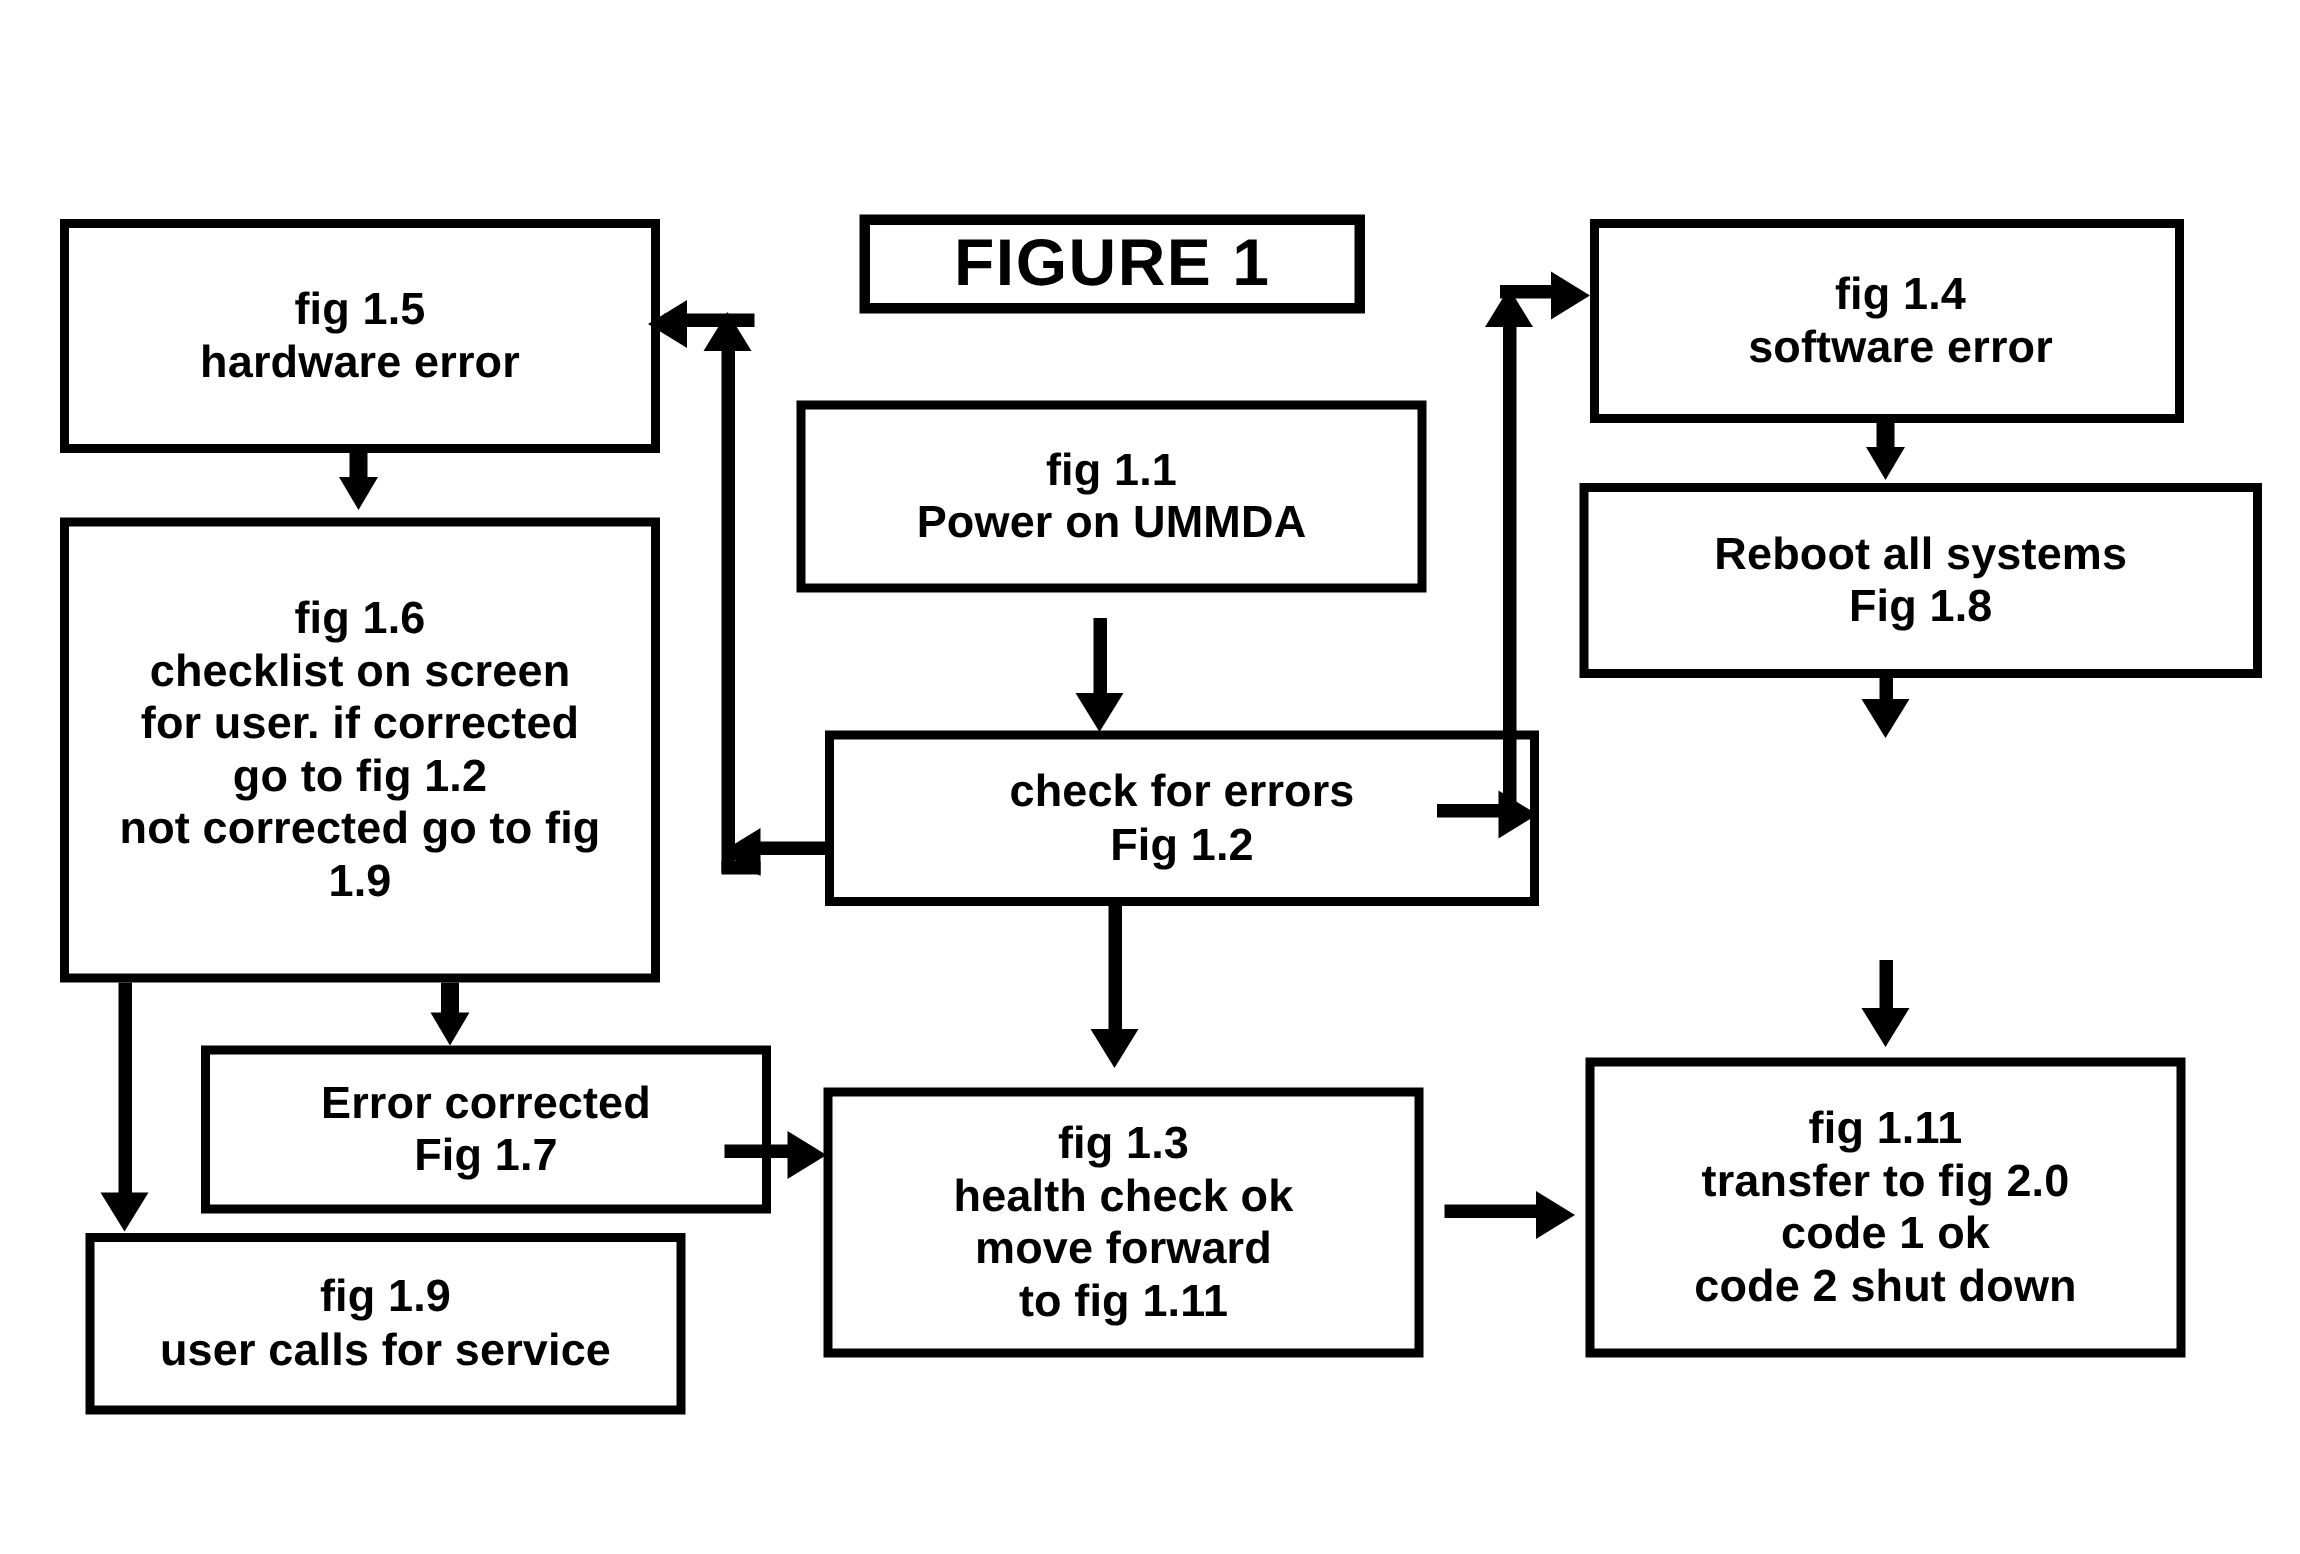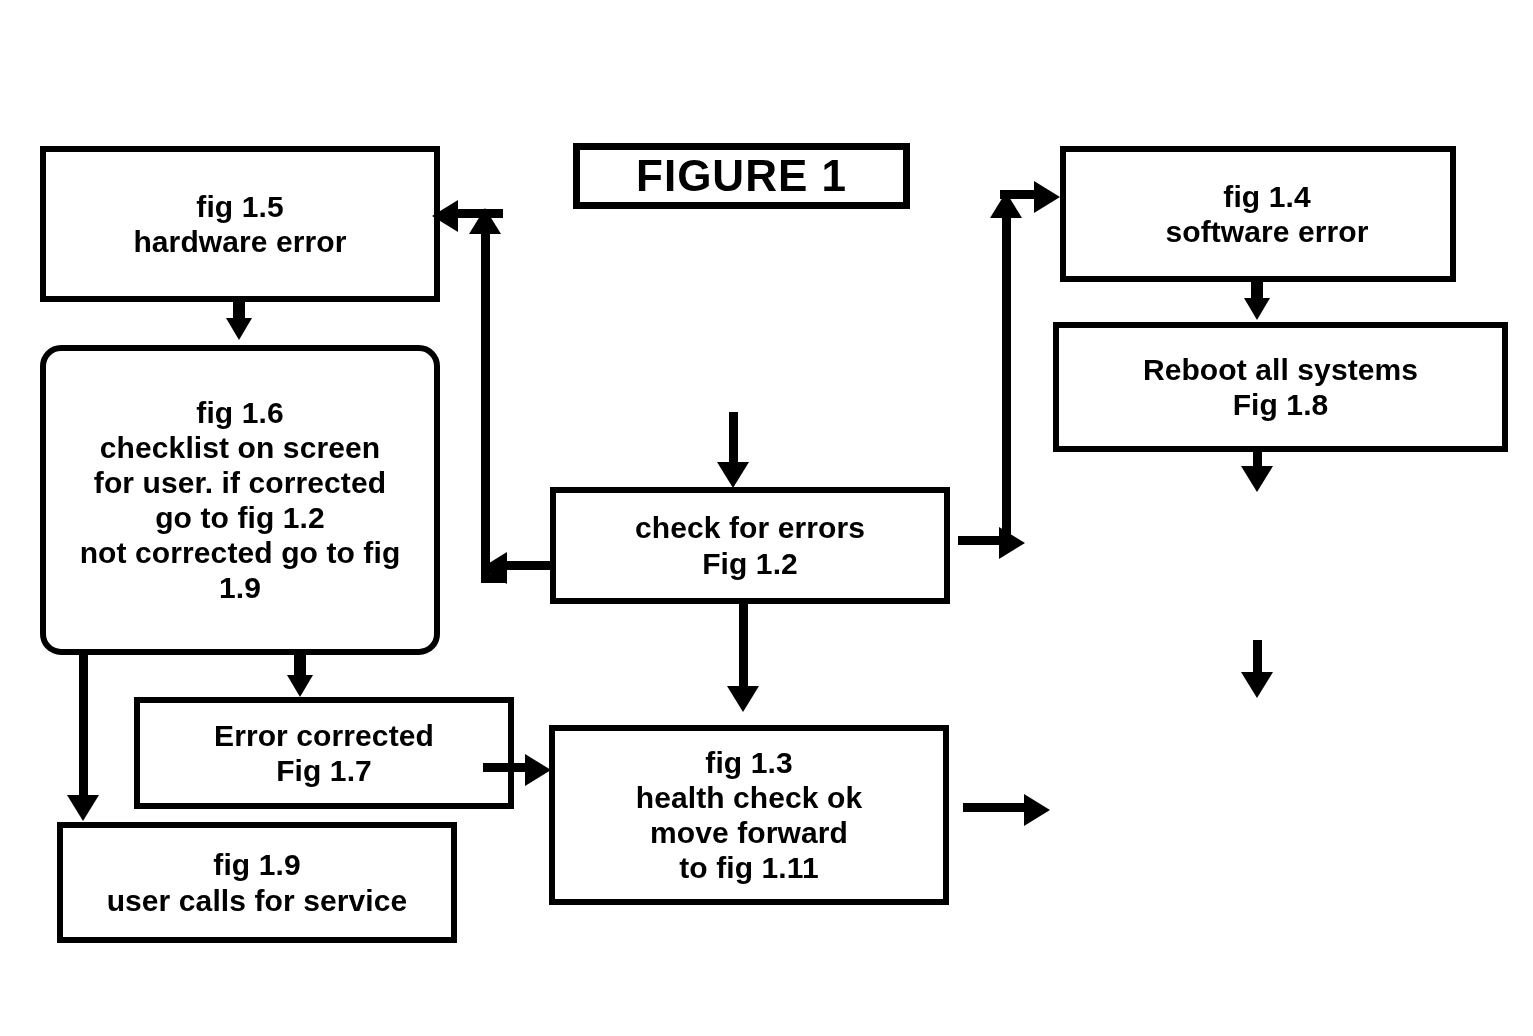--- a/index.html
+++ b/index.html
@@ -96,21 +96,21 @@
 </head>
 <body>
 
 <div id="canvas">
 
   <div class="node" style="left:40px; top:146px; width:400px; height:156px;">
     <span class="lines">fig 1.5
 hardware error</span>
   </div>
 
-  <div class="node" style="left:40px; top:345px; width:400px; height:310px;border-radius:21px;">
+  <div class="node" style="left:40px; top:345px; width:400px; height:310px;">
     <span class="lines">fig 1.6
 checklist on screen
 for user. if corrected
 go to fig 1.2
 not corrected go to fig
 1.9</span>
   </div>
 
   <div class="node" style="left:134px; top:697px; width:380px; height:112px;">
     <span class="lines">Error corrected
@@ -119,22 +119,26 @@
 
   <div class="node" style="left:57px; top:822px; width:400px; height:121px;align-items:center;">
     <span class="lines">fig 1.9
 user calls for service</span>
   </div>
 
   <div class="node title" style="left:573px; top:143px; width:337px; height:66px;">
     <span class="lines">FIGURE 1</span>
   </div>
 
-
-  <div class="node" style="left:550px; top:487px; width:400px; height:117px;">
+  <div class="node" style="left:531px; top:267px; width:420px; height:128px;">
+    <span class="lines">fig 1.1
+Power on UMMDA</span>
+  </div>
+
+  <div class="node" style="left:550px; top:487px; width:476px; height:117px;">
     <span class="lines">check for errors
 Fig 1.2</span>
   </div>
 
   <div class="node" style="left:549px; top:725px; width:400px; height:180px;text-align:center;">
     <span class="lines">fig 1.3
 health check ok
 move forward
 to fig 1.11</span>
   </div>
@@ -143,20 +147,26 @@
     <span class="lines">fig 1.4
 software error</span>
   </div>
 
   <div class="node" style="left:1053px; top:322px; width:455px; height:130px;">
     <span class="lines">Reboot all systems
 Fig 1.8</span>
   </div>
 
 
+  <div class="node" style="left:1057px; top:705px; width:400px; height:200px;">
+    <span class="lines">fig 1.11
+transfer to fig 2.0
+code 1 ok
+code 2 shut down</span>
+  </div>
 
   <div class="conn small">
     <div class="vline" style="left:233px; top:302px; height:26px; width:12px;"></div>
     <div class="arrow-down" style="left:226px; top:318px;"></div>
   </div>
 
   <div class="conn small">
     <div class="vline" style="left:294px; top:655px; height:28px; width:12px;"></div>
     <div class="arrow-down" style="left:287px; top:675px;"></div>
   </div>

